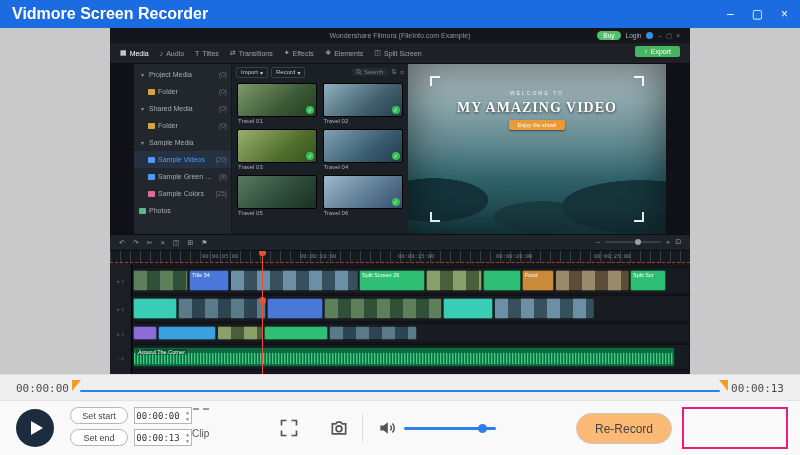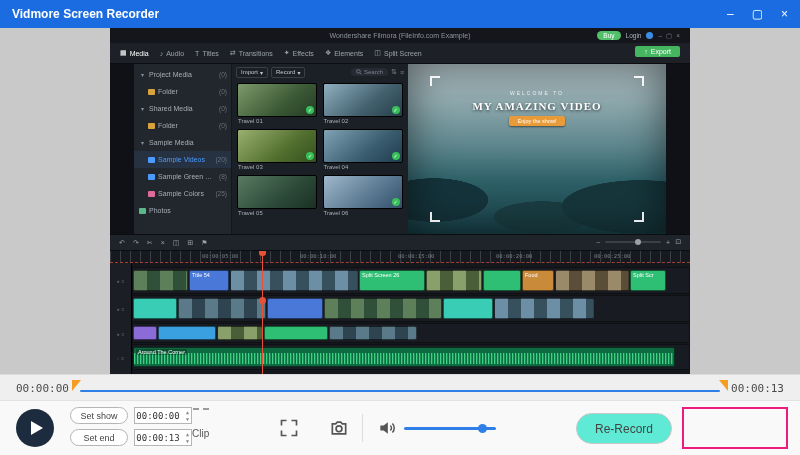--- a/index.html
+++ b/index.html
@@ -2,21 +2,21 @@
 <html><head>
 <meta charset="utf-8">
 <style>
   * { margin:0; padding:0; box-sizing:border-box; }
   html,body { width:800px; height:455px; font-family:"Liberation Sans",sans-serif; background:#fff; }
   .window { position:relative; width:800px; height:455px; overflow:hidden; background:#fff; }
 
   
   .titlebar { position:absolute; top:0; left:0; right:0; height:28px; background:#1b6ce0; color:#fff;
               display:flex; align-items:center; padding:0 12px; }
-  .titlebar-title { font-size:12px; font-weight:600; }
+  .titlebar-title { font-size:16px; font-weight:600; }
   .win-controls { margin-left:auto; display:flex; gap:18px; font-size:12px; color:#fff; }
   .win-controls span { cursor:default; }
 
   
   .preview { position:absolute; top:28px; left:0; right:0; height:346px; background:#c9c9c9; }
   .frame { position:absolute; left:110px; top:0; width:580px; height:346px; background:#0f1116; overflow:hidden; }
 
   
   .f-titlebar { position:absolute; top:0; left:0; right:0; height:15px; background:#14161b;
                 display:flex; align-items:center; padding:0 6px; }
@@ -76,21 +76,21 @@
       radial-gradient(ellipse 80px 26px at 52% 90%, #1a3d42 60%, rgba(26,61,66,0) 61%),
       linear-gradient(180deg,#aebfc4 0%,#8fa9ae 22%,#5d868c 48%,#2f6169 68%,#173f46 100%);
     box-shadow: inset 0 0 40px rgba(0,0,0,.55); }
   .corner { position:absolute; width:10px; height:10px; opacity:.9; }
   .corner.tl { left:22px; top:12px; border-left:2px solid #fff; border-top:2px solid #fff; }
   .corner.tr { right:22px; top:12px; border-right:2px solid #fff; border-top:2px solid #fff; }
   .corner.bl { left:22px; bottom:12px; border-left:2px solid #fff; border-bottom:2px solid #fff; }
   .corner.br { right:22px; bottom:12px; border-right:2px solid #fff; border-bottom:2px solid #fff; }
   .f-overlay { position:absolute; left:0; right:0; top:26px; display:flex; flex-direction:column; align-items:center; gap:4px; }
   .f-pretitle { font-size:5px; letter-spacing:2px; color:#eceeee; }
-  .f-bigtitle { font-family:"Liberation Serif",serif; font-size:11px; font-weight:bold; color:#fff; letter-spacing:1px;
+  .f-bigtitle { font-family:"Liberation Serif",serif; font-size:14px; font-weight:bold; color:#fff; letter-spacing:1px;
                 text-shadow:0 1px 3px rgba(0,0,0,.7); white-space:nowrap; }
   .f-badge { background:#e89b38; color:#fff; font-size:5.5px; padding:2px 9px; border-radius:2px; box-shadow:0 1px 2px rgba(0,0,0,.5); }
   .f-transport { height:16px; background:#14171c; display:flex; align-items:center; padding:0 6px; gap:6px; border-top:1px solid #000; }
   .tr-ic { font-size:6px; color:#8a9099; }
   .tr-center { margin:0 auto; display:flex; gap:7px; font-size:6px; color:#d6dade; }
   .f-timecode { font-family:"DejaVu Sans Mono",monospace; font-size:6.5px; color:#cfd3d8; }
 
   
   .f-toolbar { position:absolute; top:206px; left:0; right:0; height:17px; background:#1f232a;
                border-top:1px solid #0b0d10; border-bottom:1px solid #0b0d10;
@@ -156,21 +156,21 @@
   .spin { position:absolute; right:2px; top:1px; display:flex; flex-direction:column; line-height:7px; font-size:5px; color:#888; }
   .clip-group { position:absolute; left:192px; top:7px; display:flex; flex-direction:column; align-items:center; gap:18px; }
   .dashes { width:16px; border-top:2px dashed #9a9a9a; }
   .clip-label-text { font-size:10px; color:#555; }
   .icon-btn { position:absolute; top:14px; width:26px; height:26px; display:flex; align-items:center; justify-content:center; border-radius:4px; }
   .icon-btn.expand { left:276px; } .icon-btn.camera { left:326px; } .icon-btn.speaker { left:374px; }
   .vdiv { position:absolute; left:362px; top:13px; width:1px; height:28px; background:#ddd; }
   .vol-track { position:absolute; left:404px; top:26px; width:92px; height:3px; background:#2f7fe8; border-radius:2px; }
   .vol-knob { position:absolute; left:74px; top:-3px; width:9px; height:9px; border-radius:50%; background:#2f7fe8; }
   .rerecord-btn { position:absolute; left:576px; top:12px; width:96px; height:31px; border:1px solid #c7c7c7; border-radius:16px;
-                  background:#5eead4; font-size:12px; color:#444; display:flex; align-items:center; justify-content:center; }
+                  background:#fdba74; font-size:12px; color:#444; display:flex; align-items:center; justify-content:center; }
   .save-highlight { position:absolute; left:682px; top:6px; width:106px; height:42px; border:2px solid #ed1a7f; }
   .save-btn { position:absolute; left:692px; top:12px; width:86px; height:31px; border-radius:16px; background:#3878e3;
               font-size:12px; color:#fff; display:flex; align-items:center; justify-content:center; }
 </style>
 </head>
 <body>
 
 <div class="window">
 
   <div class="titlebar">
@@ -546,21 +546,21 @@
     <span class="trim-flag r"></span>
     <span class="trim-time r">00:00:13</span>
   </div>
 
   <div class="btoolbar">
     <div class="play-btn">
         <span class="play-tri"></span>
       </div>
 
     <div class="set-row r1">
-      <div class="set-btn">Set show</div>
+      <div class="set-btn">Set start</div>
       <div class="time-field">
         <span>00:00:00</span>
         <span class="spin">
             <span>▲</span>
             <span>▼</span>
           </span>
       </div>
     </div>
     <div class="set-row r2">
       <div class="set-btn">Set end</div>

